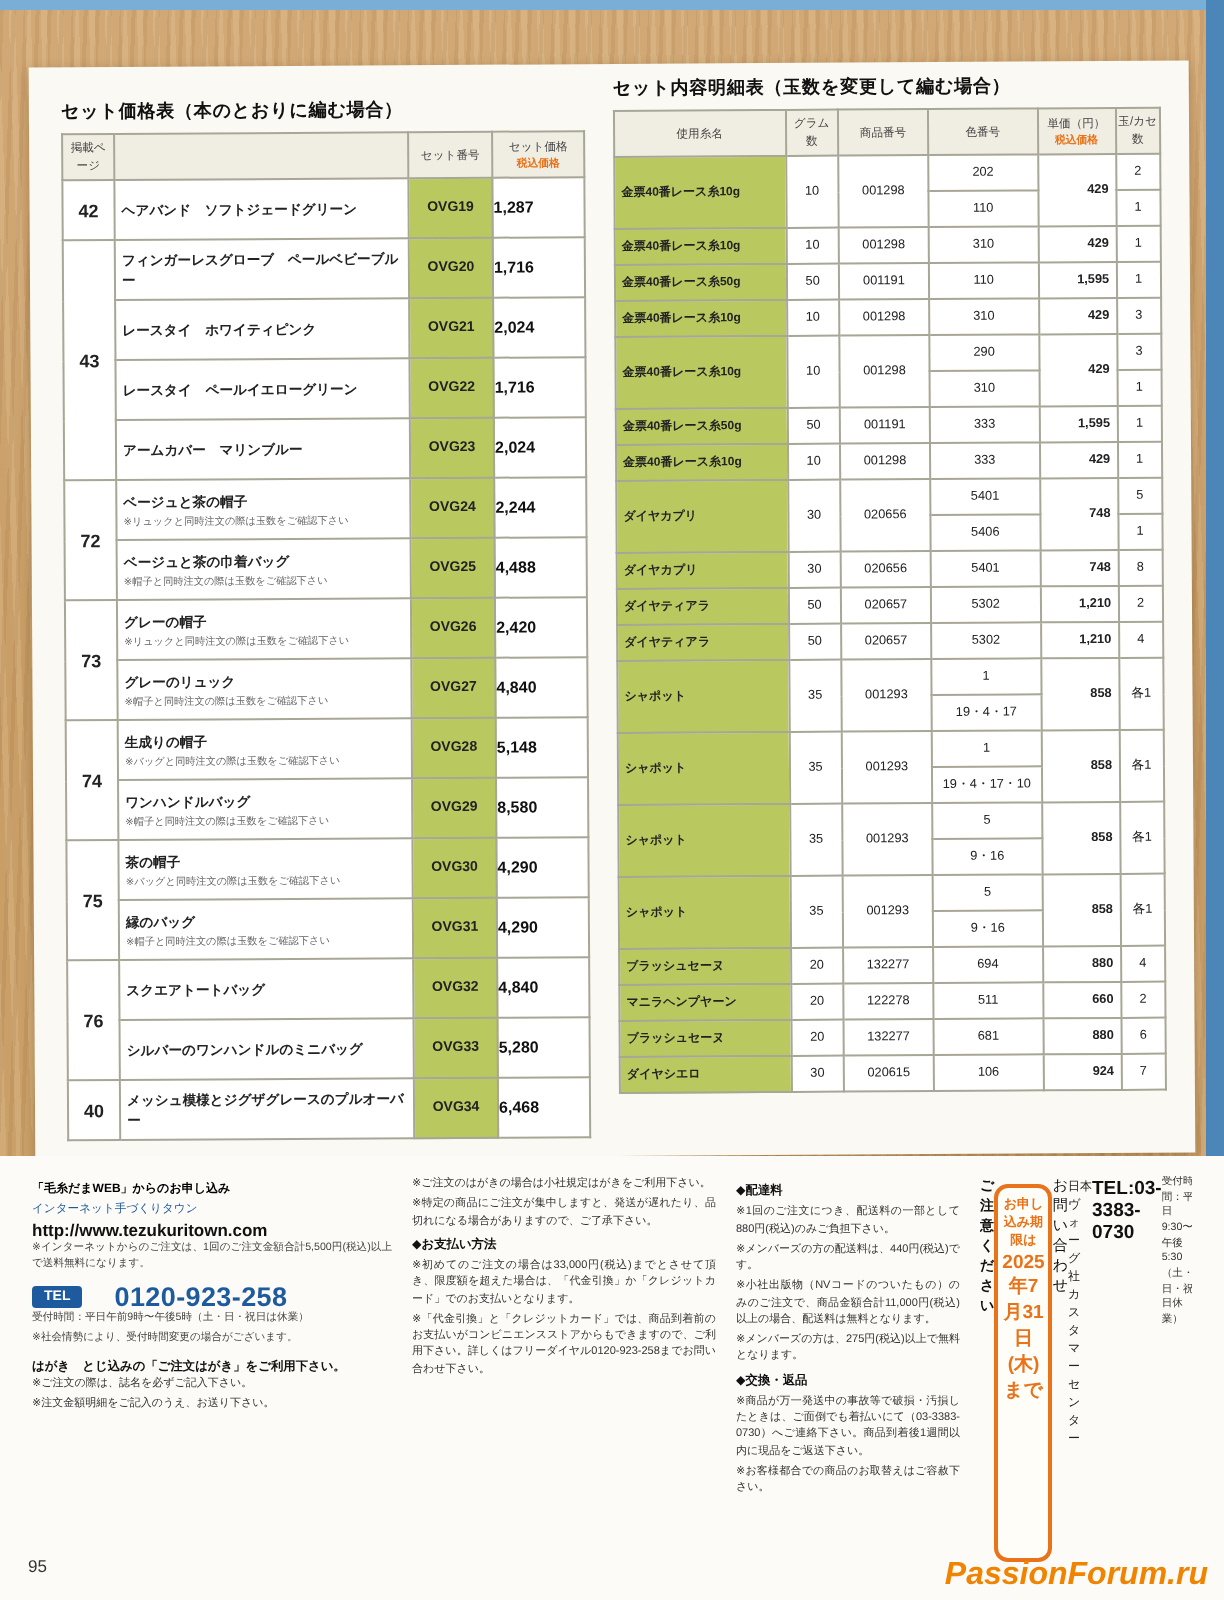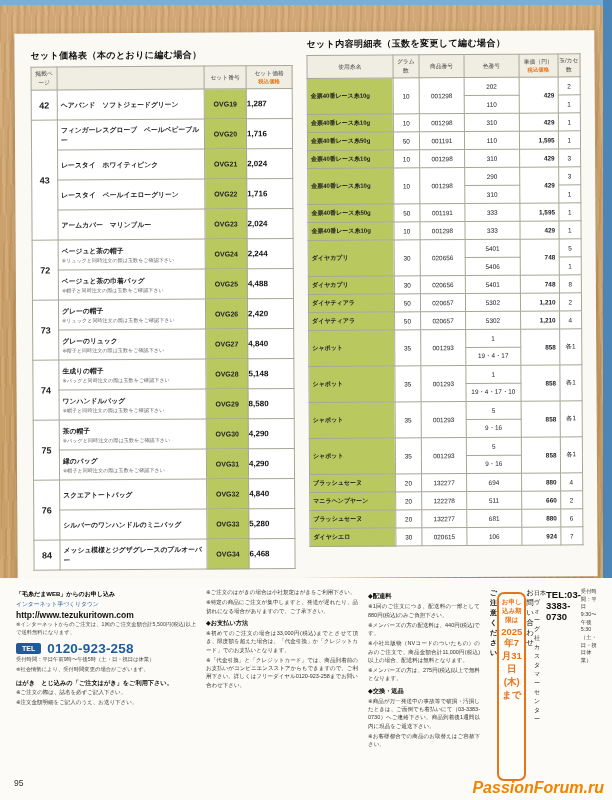--- a/index.html
+++ b/index.html
@@ -41,21 +41,21 @@
 padding:10px 16px 16px;display:flex;gap:10px}
 .c1{width:180px;overflow:hidden}
 .c2{width:152px;overflow:hidden}
 .c3{width:112px;overflow:hidden}
 .c4{flex:1;display:flex;flex-direction:row;overflow:hidden}
 .shop-head{font-size:9.5px;font-weight:bold;color:#111;border-bottom:2px solid #222;padding-bottom:2px;margin-bottom:3px}
 .webline{font-size:6px;font-weight:bold;margin:2px 0 1px}
 .sitelabel{font-size:5.8px;color:#1d5a9e;margin-top:1px}
 .url{font-size:8.5px;font-weight:bold;color:#111;margin:1px 0}
 .smallnote{font-size:5.3px;color:#444;line-height:1.45;margin-bottom:2px;text-align:justify}
-.phonerow{display:flex;align-items:center;gap:6px;margin-top:5px}
+.phonerow{display:flex;align-items:center;gap:16px;margin-top:5px}
 .plabel{background:#1d5a9e;color:#fff;font-size:7px;font-weight:bold;padding:2px 6px;border-radius:2px}
 .pnum{font-size:13.5px;font-weight:bold;color:#1d5a9e;letter-spacing:.2px}
 .fnote{font-size:5.5px;font-weight:bold;color:#222}
 .hagaki{font-size:6.2px;font-weight:bold;margin-top:5px;color:#111}
 .fp{font-size:5.5px;color:#333;line-height:1.5;text-align:justify;margin-bottom:2px}
 .fph{font-weight:bold;font-size:6.2px;color:#111;margin-top:3px;text-align:left}
 .notice-head{font-size:7px;font-weight:bold;color:#111;margin-bottom:2px}
 .notes{flex:1;overflow:hidden}
 .deadline{border:2px solid #e8731a;border-radius:7px;text-align:center;padding:4px 2px;margin:4px 0 3px;background:#fffdf8}
 .dl1{color:#e8731a;font-size:6.5px;font-weight:bold}
@@ -205,21 +205,21 @@
               <td class="pr">4,840</td>
             </tr>
             <tr>
               <td class="nm">
                 <div class="nm1">シルバーのワンハンドルのミニバッグ</div>
               </td>
               <td class="st">OVG33</td>
               <td class="pr">5,280</td>
             </tr>
             <tr>
-              <td class="pg" rowspan="1">84</td>
+              <td class="pg" rowspan="1">40</td>
               <td class="nm">
                 <div class="nm1">メッシュ模様とジグザグレースのプルオーバー</div>
               </td>
               <td class="st">OVG34</td>
               <td class="pr">6,468</td>
             </tr>
           </tbody>
       </table>
     </div>
 

